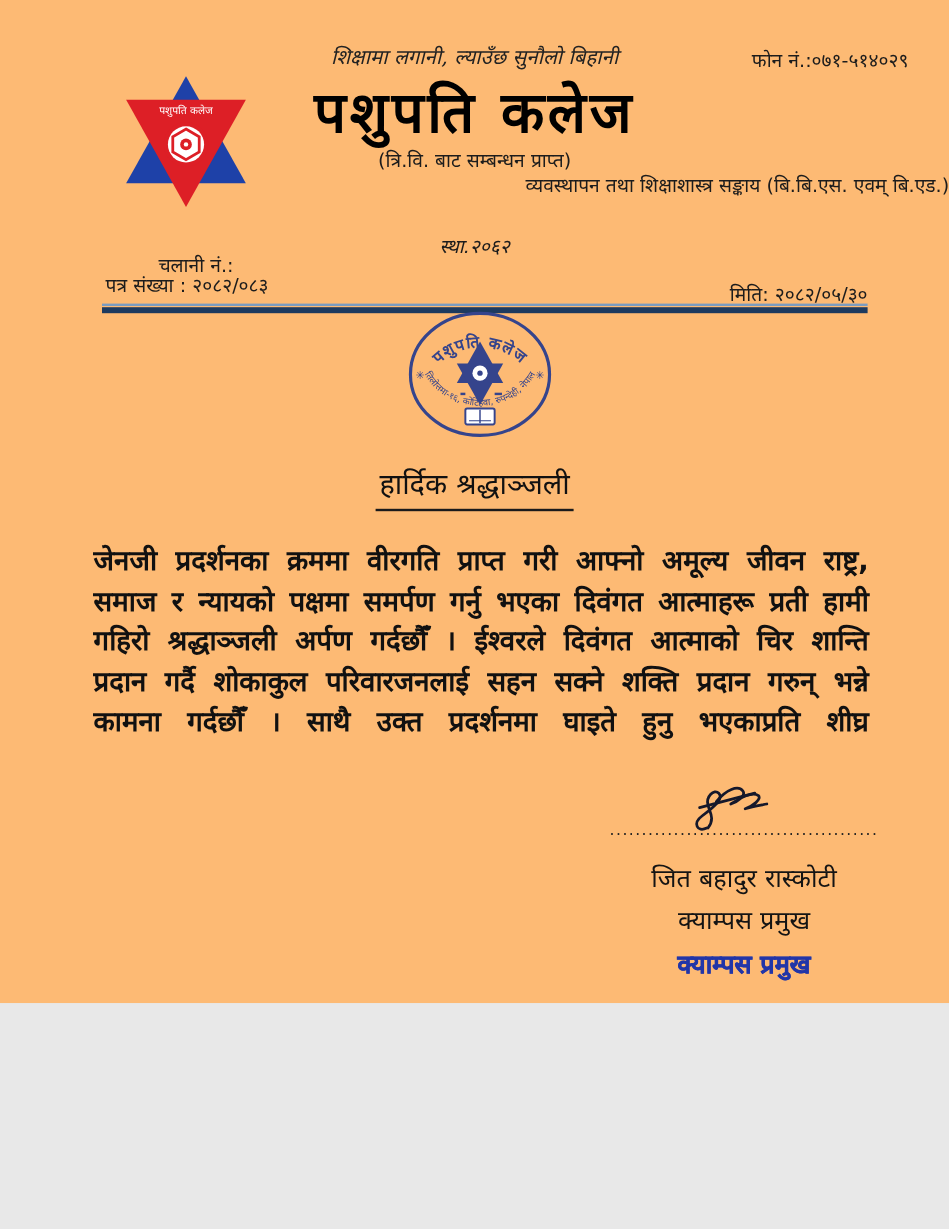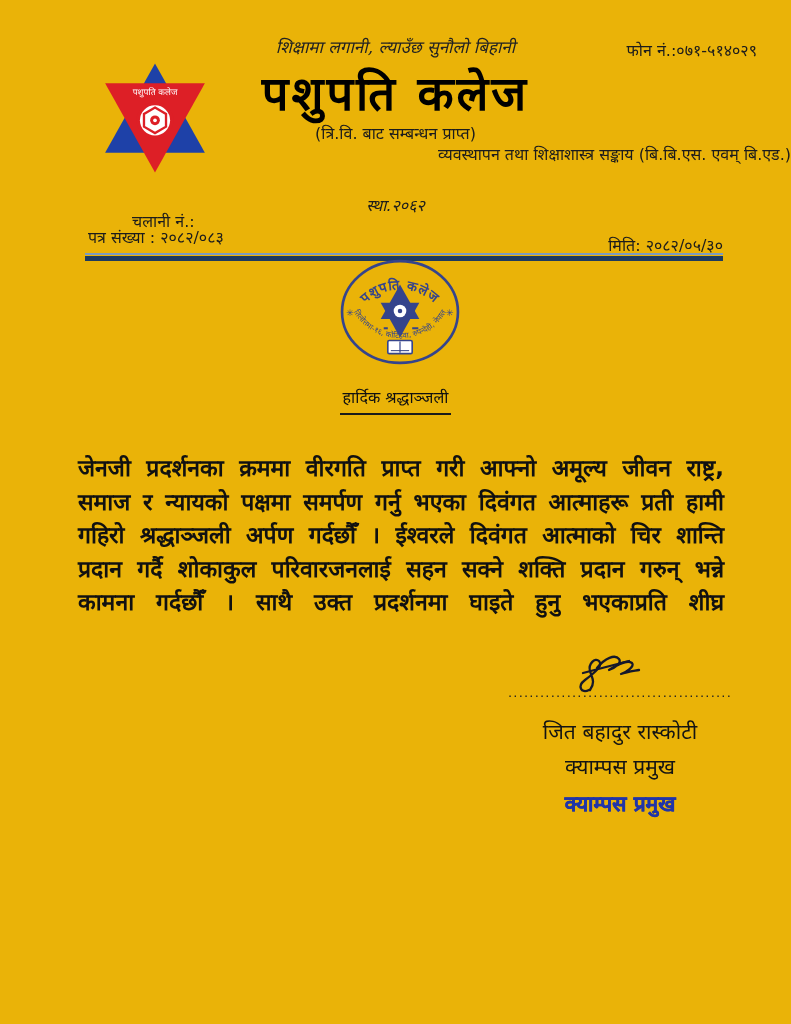--- a/index.html
+++ b/index.html
@@ -1,17 +1,17 @@
 <!DOCTYPE html>
 <html><head>
 <meta charset="utf-8">
 <style>
   html,body{margin:0;padding:0;background:#e8e8e8;}
   .page{
-    position:relative;width:791px;height:1024px;background:#eab308;
+    position:relative;width:791px;height:836px;background:#fdba74;
     margin:0 auto;overflow:hidden;
     font-family:"DejaVu Sans",sans-serif;color:#1c1c1c;
   }
   .abs{position:absolute;}
   .centered{left:0;right:0;text-align:center;}
   .slogan{top:35px;font-family:"DejaVu Serif",serif;font-style:italic;font-size:17px;color:#222;}
   .phone{top:39px;right:34px;font-size:16px;font-weight:500;}
   .logo-wrap{left:97px;top:58px;width:116px;height:120px;}
   .college-name{top:60px;font-size:47px;font-weight:bold;letter-spacing:3px;color:#000;}
   .affiliation{top:122px;font-size:16px;}
@@ -20,21 +20,21 @@
   .est{top:194px;font-size:16px;font-style:italic;}
   .chalani{top:210px;left:88px;font-size:16px;margin-left:44px;}
   .letter-no{top:226px;left:88px;font-size:16px;}
   .date{top:234px;right:68px;font-size:16px;}
   .rule{left:85px;top:253px;width:638px;}
   .rule-thin{height:2px;background:#7b9cc0;}
   .rule-thick{margin-top:1px;height:5px;background:#1d3a5f;}
   .stamp-wrap{left:339px;top:259px;width:122px;height:106px;}
   .heading-row{top:386px;}
   .heading{
-    display:inline-block;font-size:16px;color:#111;
+    display:inline-block;font-size:24px;color:#111;
     border-bottom:2px solid #1b1b1b;padding:0 3px 5px 3px;
   }
   .body-text{left:78px;top:452px;width:646px;font-size:23px;color:#111;font-weight:bold;}
   .bline{line-height:33.5px;text-align:justify;text-align-last:justify;white-space:normal;}
   .bline.last{text-align-last:left;}
   .sig-block{left:503px;top:646px;width:234px;text-align:center;}
   .sig-svg{display:block;margin:0 auto -8px 52px;}
   .sig-dots{font-size:13px;letter-spacing:1.2px;color:#222;line-height:14px;overflow:hidden;white-space:nowrap;}
   .sig-name{font-size:21px;margin-top:17px;color:#141414;}
   .sig-title{font-size:21px;margin-top:7px;color:#141414;}

